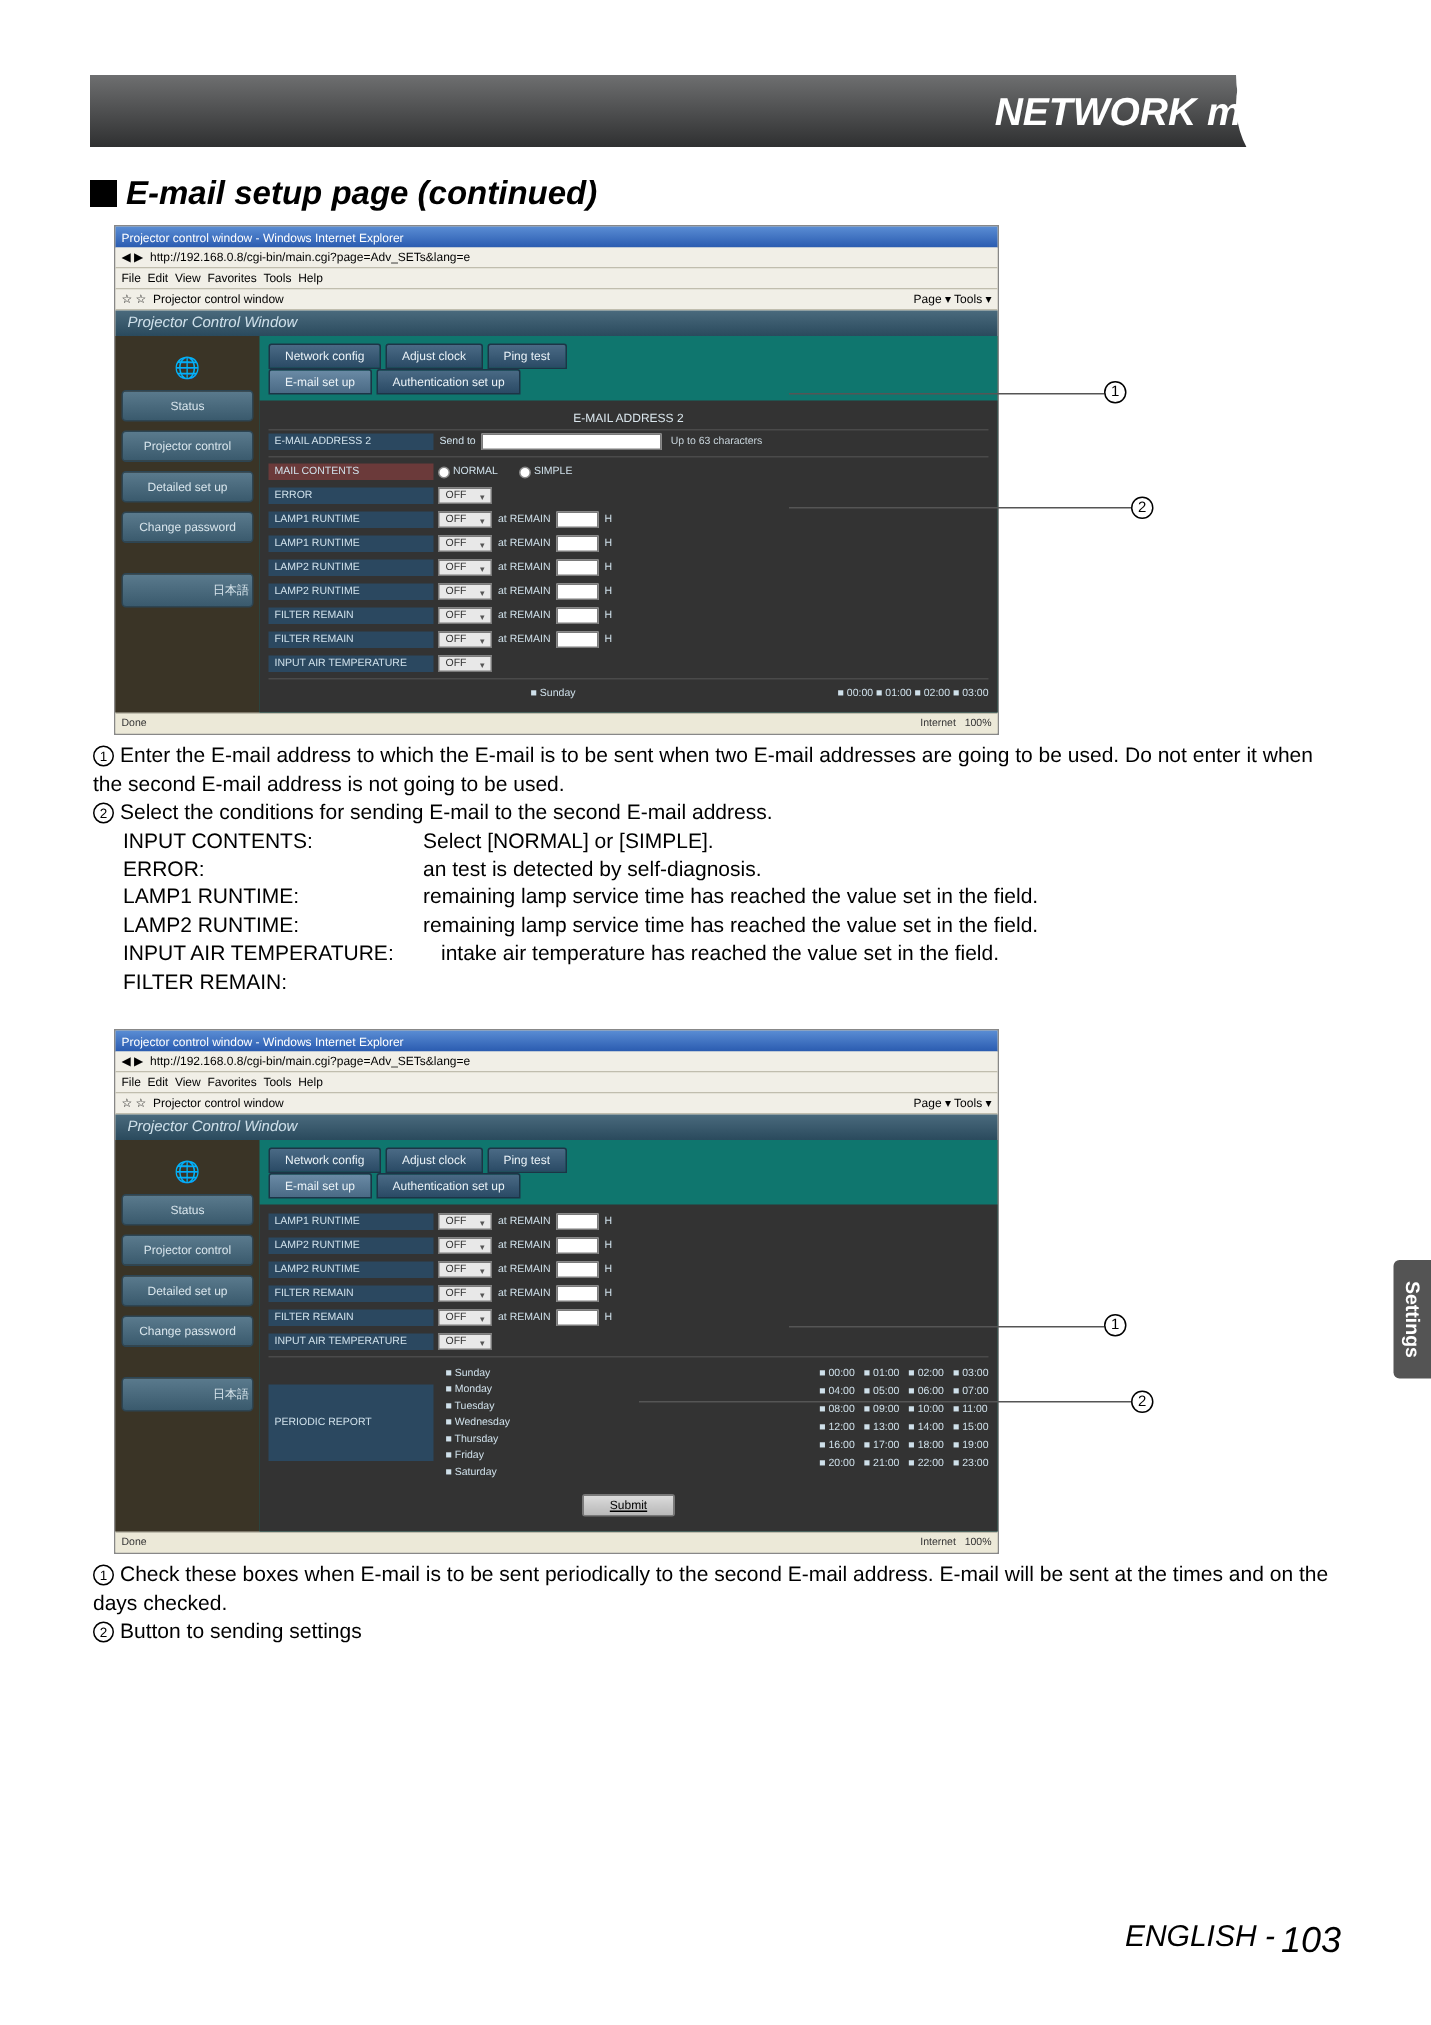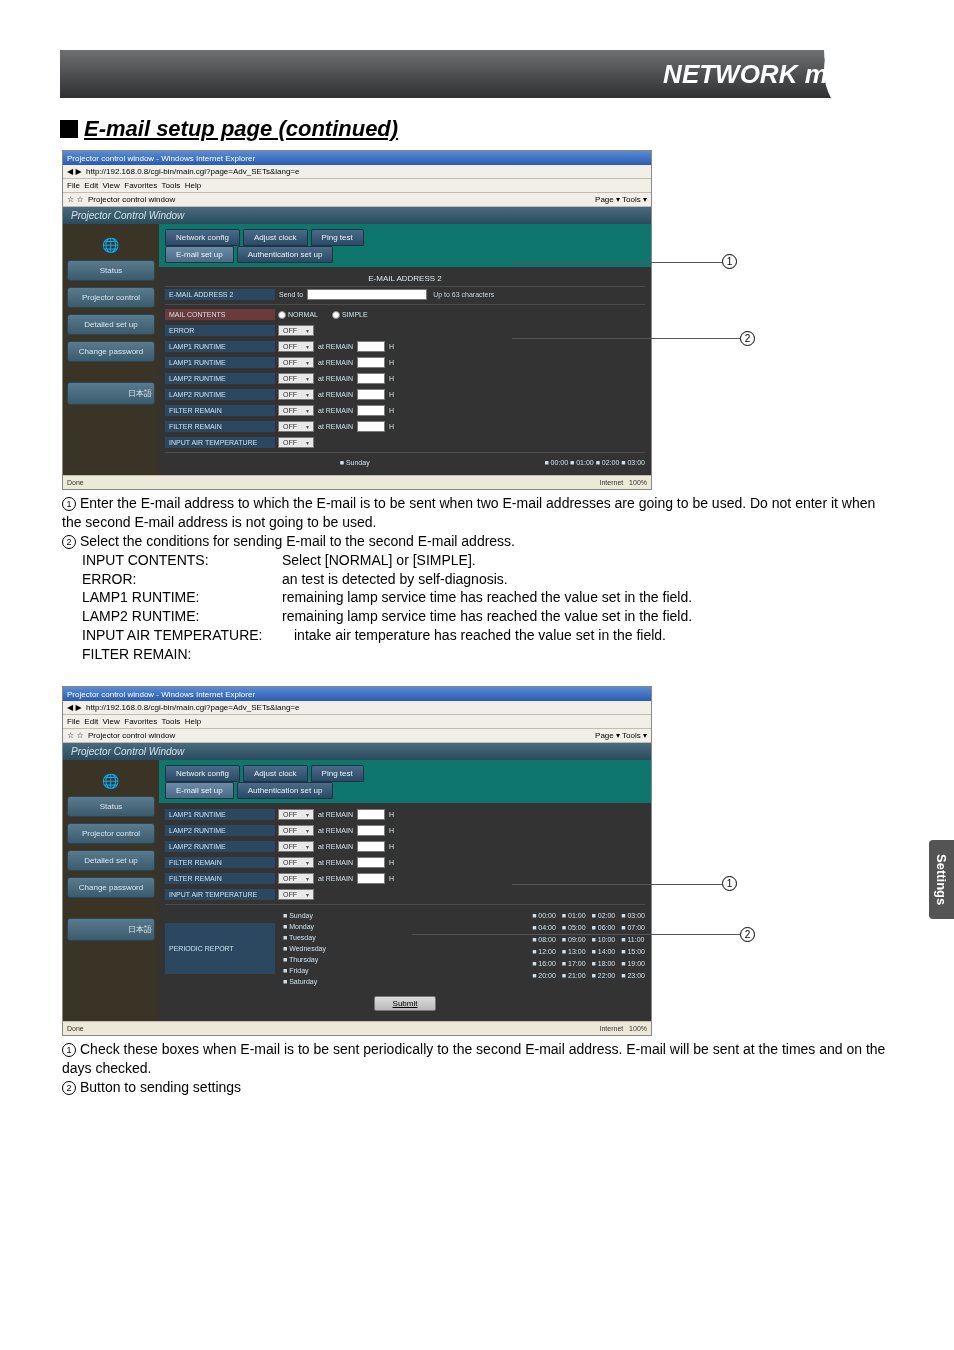--- a/index.html
+++ b/index.html
@@ -5,22 +5,22 @@
   * { box-sizing: border-box; margin: 0; padding: 0; }
   html, body { width: 954px; height: 1350px; background: #fff; font-family: Arial, Helvetica, sans-serif; color: #000; }
   .page { position: relative; width: 954px; height: 1350px; padding: 50px 60px 40px 60px; }
   .header-band { position: relative; height: 48px; background: linear-gradient(to bottom, #6e6f70 0%, #2f3031 100%); margin-bottom: 18px; display: flex; align-items: center; justify-content: flex-end; padding-right: 20px; }
   .header-band .title { color: #fff; font-size: 26px; font-weight: bold; font-style: italic; }
   .header-band::after{content:""; position:absolute; right:-50px; top:-40px; width:120px;height:120px; background:#fff; border-radius:50%; }
   
   .header-band .cut{position:absolute;right:-70px;top:-70px;width:140px;height:140px;background:#fff;border-radius:50%;}
   .section-hdr { display:flex; align-items:center; margin: 10px 0 8px 0; }
   .section-hdr .sq { width:18px; height:18px; background:#000; margin-right:6px; }
-  .section-hdr .txt { font-size:22px; font-weight:bold; font-style: italic; text-decoration: underline; }
-  .screenshot-wrap { position:relative; width:594px; margin-left:2px; }
+  .section-hdr .txt { font-size:22px; font-weight:bold; font-style: italic; }
+  .screenshot-wrap { position:relative; width:594px; margin-left:16px; }
   .ie-frame { width:590px; border:1px solid #888; font-size:8px; background:#ece9d8;}
   .ie-title{background:linear-gradient(#5a8dd4,#2a5bb0);height:14px;display:flex;align-items:center;padding:0 4px;color:#fff;}
   .ie-bar{height:14px;background:#f1efe7;border-bottom:1px solid #c0bdae;display:flex;align-items:center;padding:0 4px;}
   .ie-bar2{height:14px;background:#f1efe7;border-bottom:1px solid #c0bdae;display:flex;align-items:center;justify-content:space-between;padding:0 4px;}
   .pcw-title { background:linear-gradient(#4a6a7d,#2a4a5d); color:#cfe0ea; font-style:italic; font-size:10px; padding:3px 8px; }
   .pcw-body { display:flex; background:#3a3426; }
   .pcw-side { width:96px; background:#3a3426; padding:6px 4px; }
   .side-btn { background:linear-gradient(#5a7a8d,#3a5a6d); color:#d8e5ec; font-size:8px; text-align:center; padding:5px 2px; border-radius:3px; margin-bottom:6px; border:1px solid #2d4553;}
   .side-btn.bot{margin-top:20px;text-align:right;}
   .pcw-main { flex:1; background:#0f766e; }
@@ -420,14 +420,18 @@
     <div class="callout-num" style="top:241px;left:678px;">2</div>
   </div>
 
   <div class="body-text">
     <div><span class="circ">1</span><span>Check these boxes when E-mail is to be sent periodically to the second E-mail address. E-mail will be sent at the times and on the days checked.</span></div>
     <div><span class="circ">2</span><span>Button to sending settings</span></div>
   </div>
 
   <div class="side-tab">Settings</div>
 
+  <div class="footer">
+    <span class="txt">ENGLISH - </span>
+    <span class="num">103</span>
+  </div>
 
 </div>
 
 </body></html>

